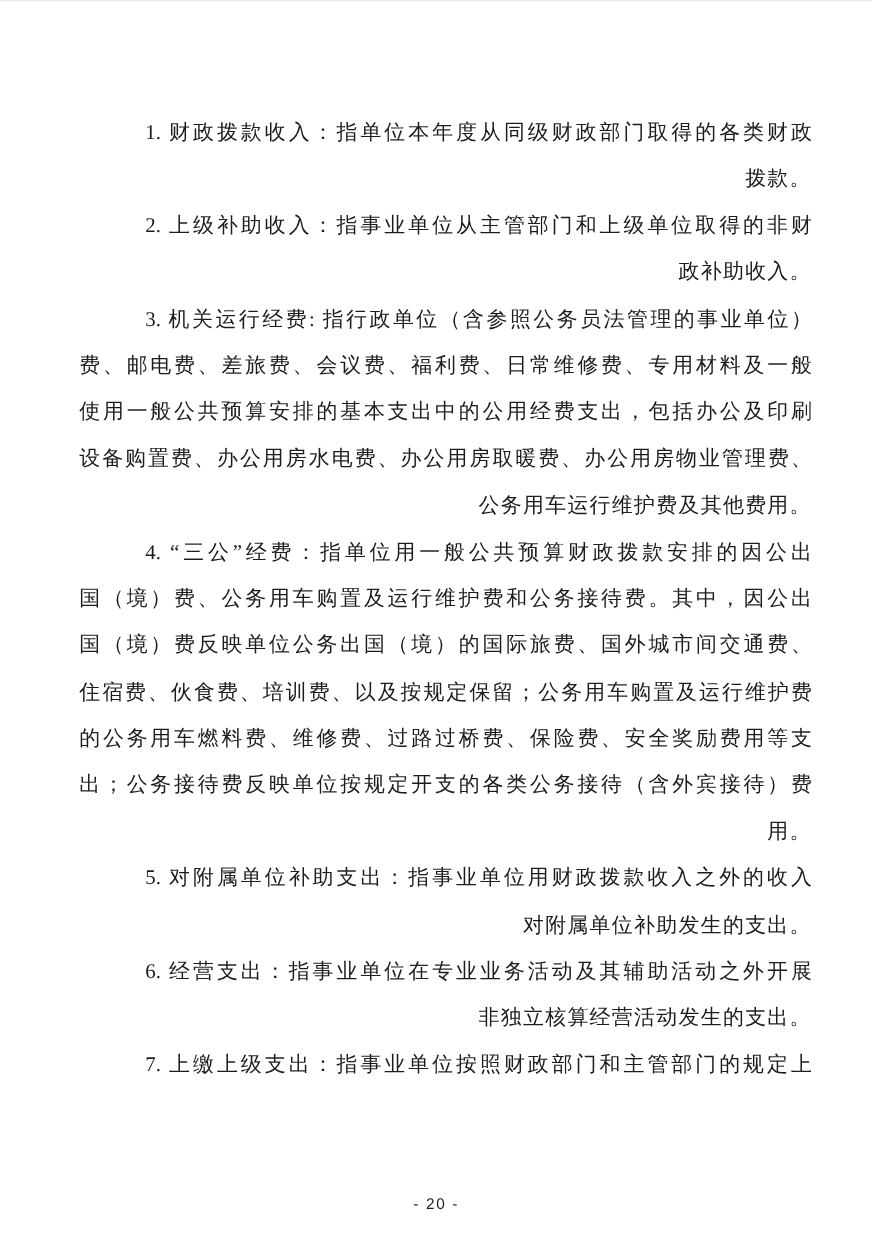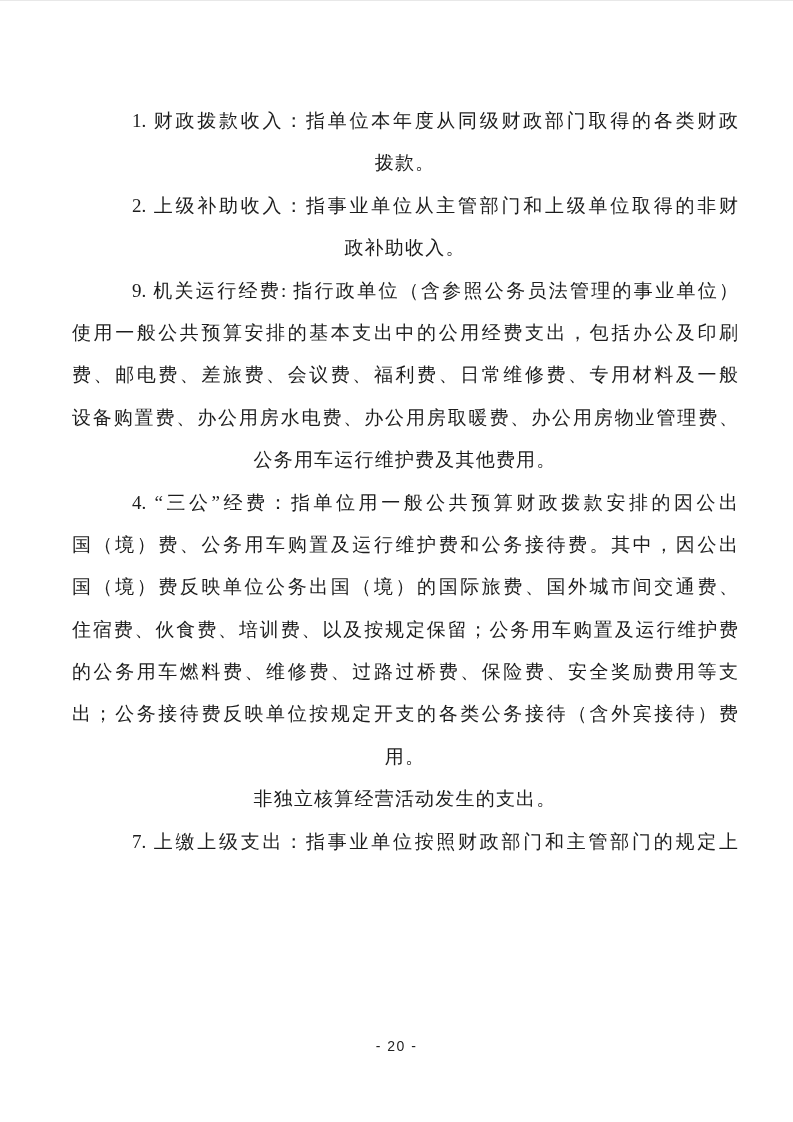--- a/index.html
+++ b/index.html
@@ -33,28 +33,28 @@
     font-size: 19px;
     text-align: justify;
     text-align-last: justify;
     overflow: hidden;
     white-space: normal;
   }
   .line.first {
     text-indent: 60px;
   }
   .line.end {
-    text-align: center;
+    text-align: right;
     text-align-last: auto;
     letter-spacing: 1.2px;
   }
   .footer {
     position: absolute;
     left: 0;
-    top: 1036px;
+    top: 1085px;
     width: 100%;
     text-align: center;
   }
   .page-number {
     font-family: "Liberation Sans", "DejaVu Sans", sans-serif;
     font-size: 14px;
     letter-spacing: 1.5px;
     color: #222222;
   }
 </style>
@@ -65,36 +65,41 @@
   <div class="content">
       <div class="paragraph">
         <div class="line first">1. 财政拨款收入：指单位本年度从同级财政部门取得的各类财政</div>
         <div class="line end">拨款。</div>
       </div>
       <div class="paragraph">
         <div class="line first">2. 上级补助收入：指事业单位从主管部门和上级单位取得的非财</div>
         <div class="line end">政补助收入。</div>
       </div>
       <div class="paragraph">
-        <div class="line first">9. 机关运行经费: 指行政单位（含参照公务员法管理的事业单位）</div>
+        <div class="line first">3. 机关运行经费: 指行政单位（含参照公务员法管理的事业单位）</div>
+        <div class="line">费、邮电费、差旅费、会议费、福利费、日常维修费、专用材料及一般</div>
         <div class="line">使用一般公共预算安排的基本支出中的公用经费支出，包括办公及印刷</div>
-        <div class="line">费、邮电费、差旅费、会议费、福利费、日常维修费、专用材料及一般</div>
         <div class="line">设备购置费、办公用房水电费、办公用房取暖费、办公用房物业管理费、</div>
         <div class="line end">公务用车运行维护费及其他费用。</div>
       </div>
       <div class="paragraph">
         <div class="line first">4. “三公”经费：指单位用一般公共预算财政拨款安排的因公出</div>
         <div class="line">国（境）费、公务用车购置及运行维护费和公务接待费。其中，因公出</div>
         <div class="line">国（境）费反映单位公务出国（境）的国际旅费、国外城市间交通费、</div>
         <div class="line">住宿费、伙食费、培训费、以及按规定保留；公务用车购置及运行维护费</div>
         <div class="line">的公务用车燃料费、维修费、过路过桥费、保险费、安全奖励费用等支</div>
         <div class="line">出；公务接待费反映单位按规定开支的各类公务接待（含外宾接待）费</div>
         <div class="line end">用。</div>
       </div>
       <div class="paragraph">
+        <div class="line first">5. 对附属单位补助支出：指事业单位用财政拨款收入之外的收入</div>
+        <div class="line end">对附属单位补助发生的支出。</div>
+      </div>
+      <div class="paragraph">
+        <div class="line first">6. 经营支出：指事业单位在专业业务活动及其辅助活动之外开展</div>
         <div class="line end">非独立核算经营活动发生的支出。</div>
       </div>
       <div class="paragraph">
         <div class="line first">7. 上缴上级支出：指事业单位按照财政部门和主管部门的规定上</div>
       </div>
     </div>
   <div class="footer">
     <span class="page-number">- 20 -</span>
   </div>
 </div>

